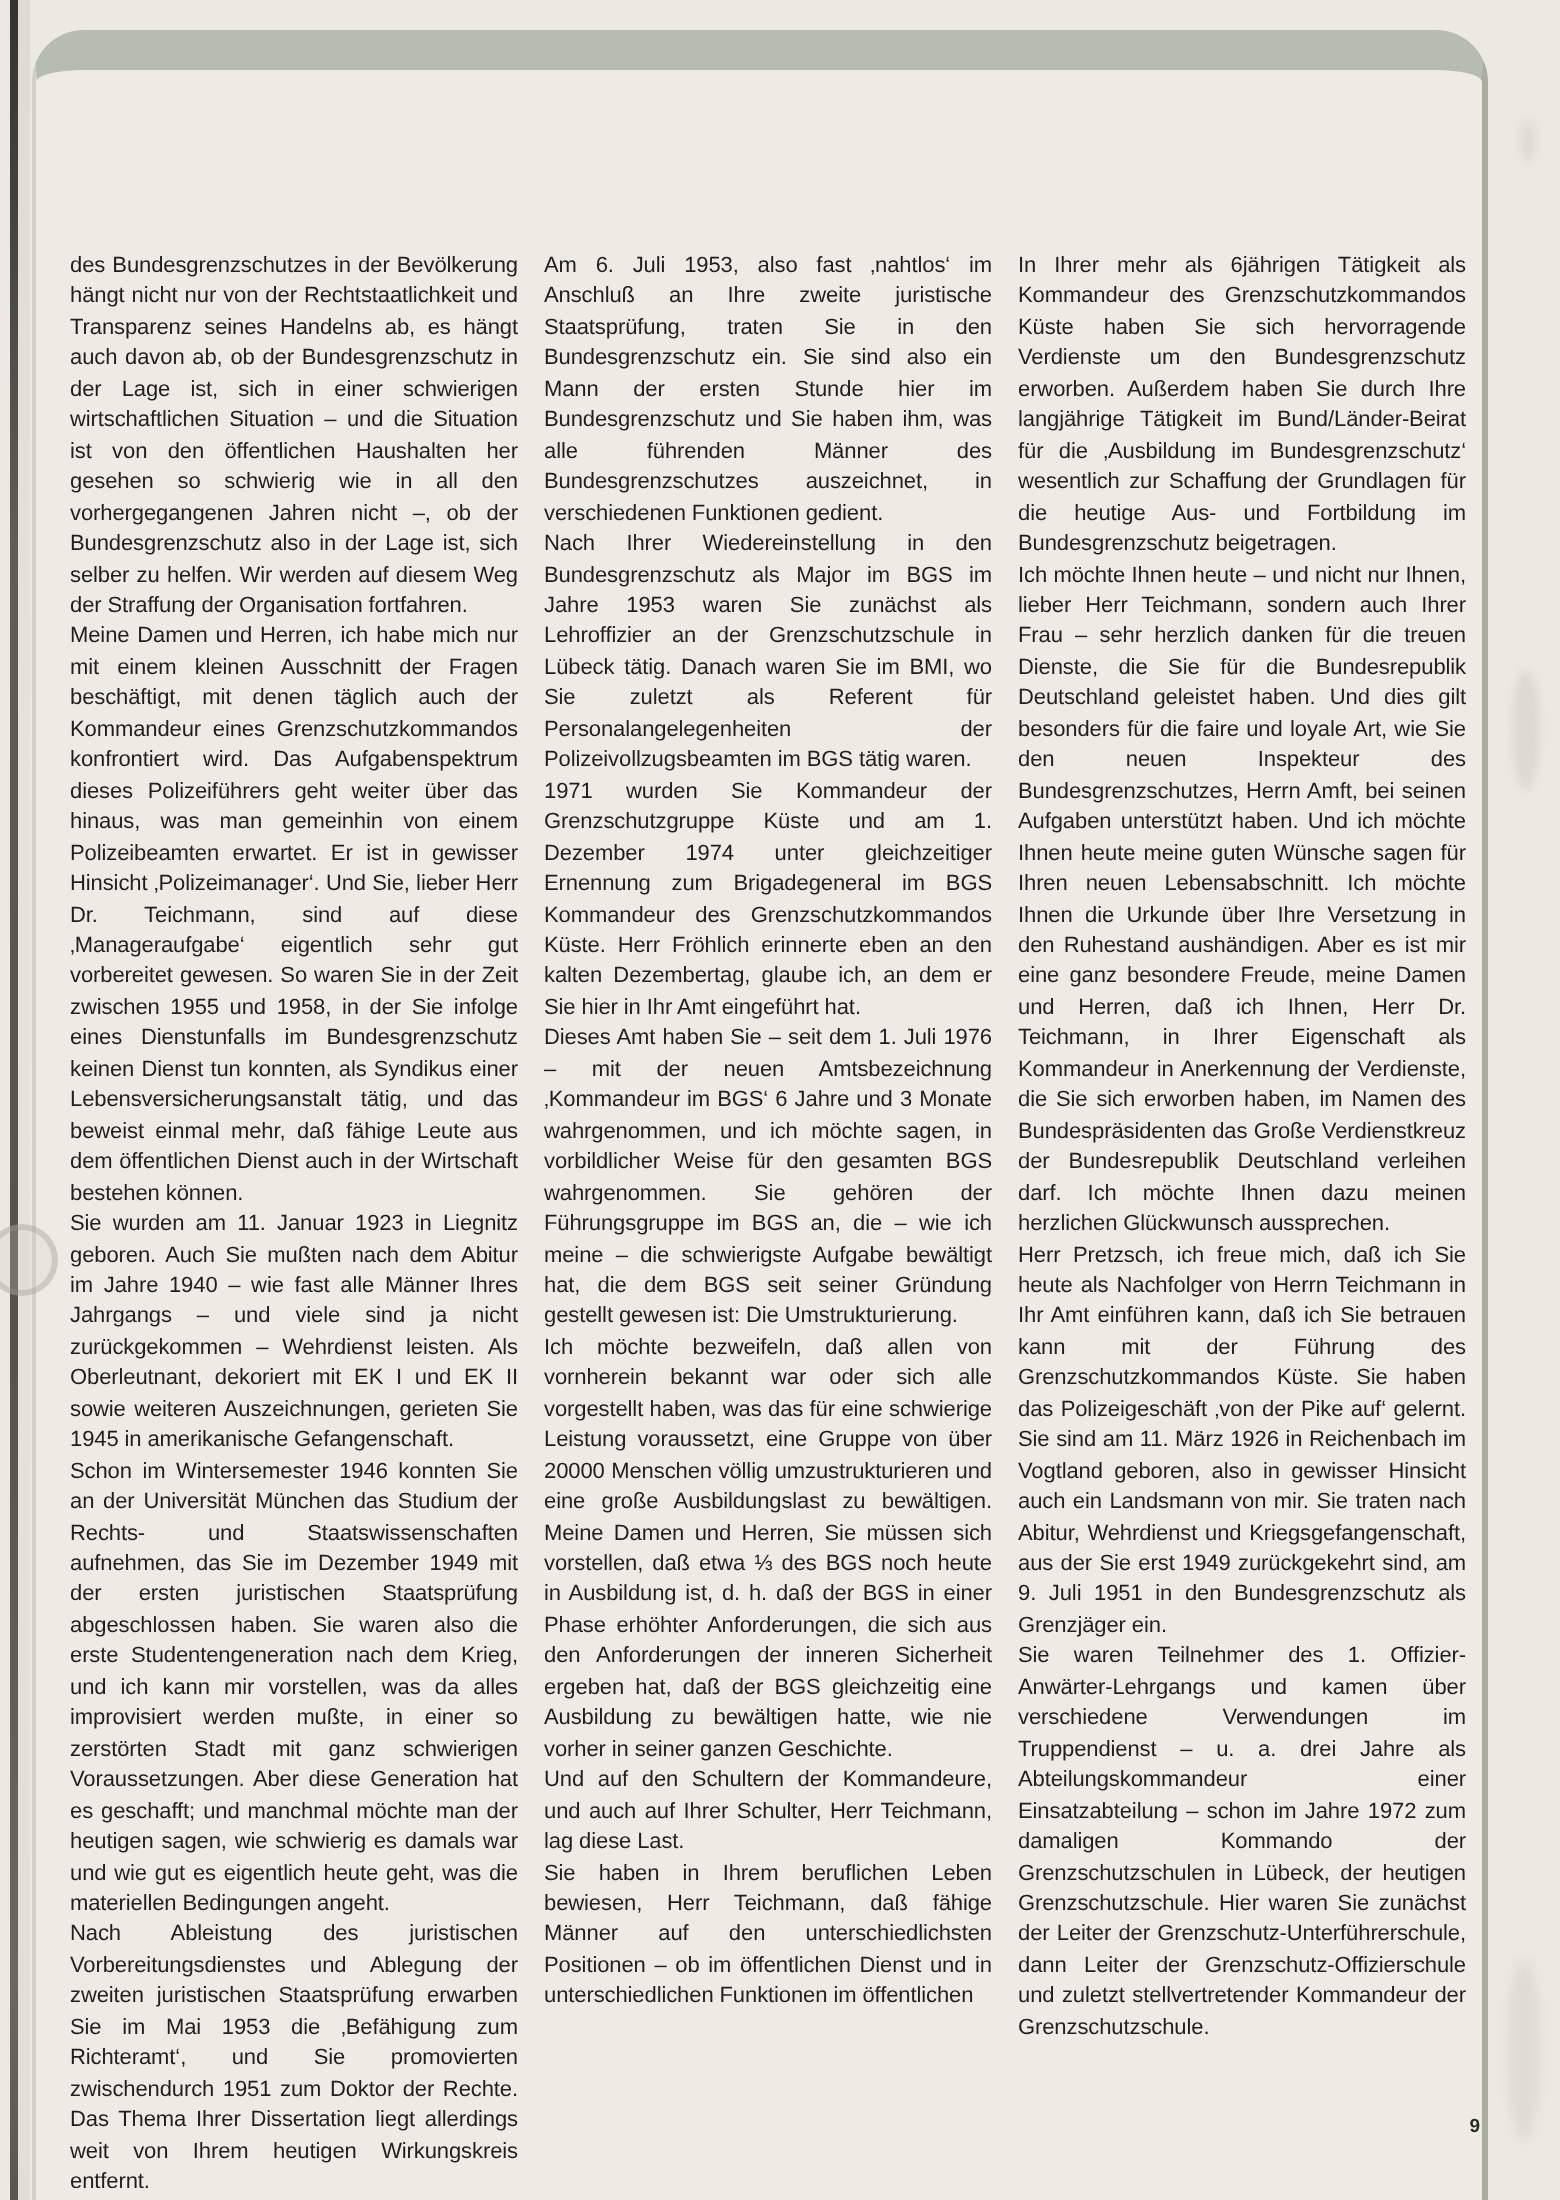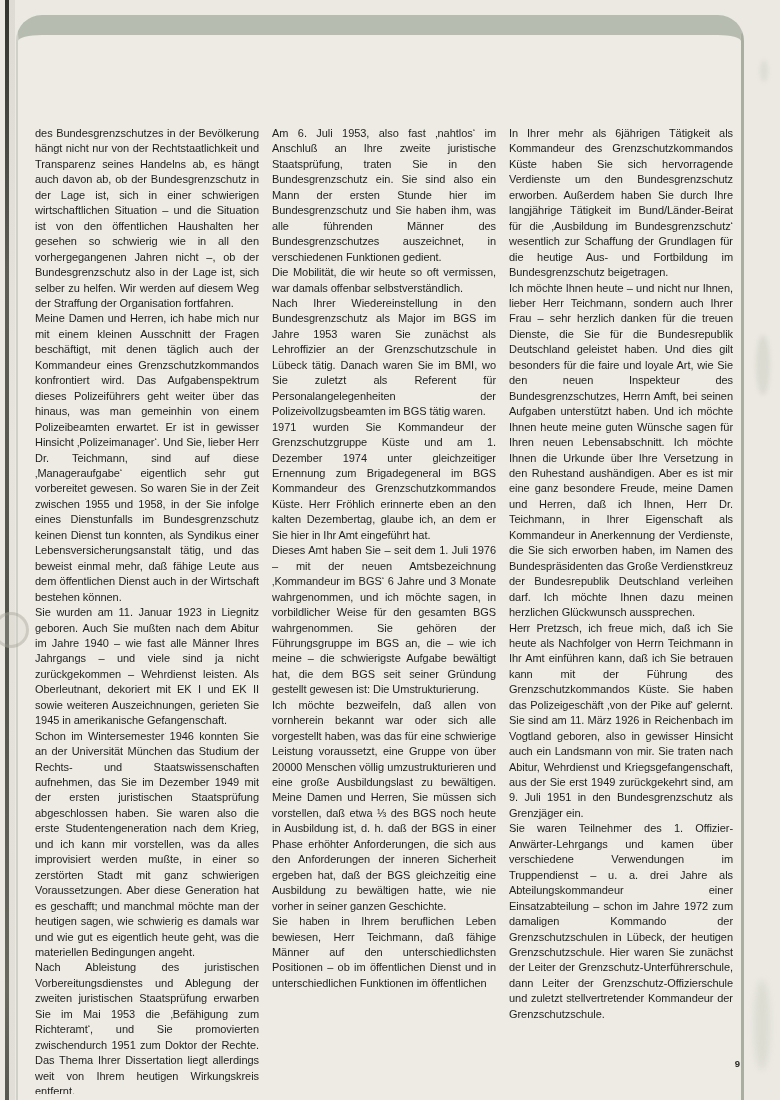--- a/index.html
+++ b/index.html
@@ -78,25 +78,25 @@
   <div class="content">
     <div class="col">
         <p>des Bundesgrenzschutzes in der Bevölkerung hängt nicht nur von der Rechtstaatlichkeit und Transparenz seines Handelns ab, es hängt auch davon ab, ob der Bundesgrenzschutz in der Lage ist, sich in einer schwierigen wirtschaftlichen Situation – und die Situation ist von den öffentlichen Haushalten her gesehen so schwierig wie in all den vorhergegangenen Jahren nicht –, ob der Bundesgrenzschutz also in der Lage ist, sich selber zu helfen. Wir werden auf diesem Weg der Straffung der Organisation fortfahren.</p>
         <p>Meine Damen und Herren, ich habe mich nur mit einem kleinen Ausschnitt der Fragen beschäftigt, mit denen täglich auch der Kommandeur eines Grenzschutzkommandos konfrontiert wird. Das Aufgabenspektrum dieses Polizeiführers geht weiter über das hinaus, was man gemeinhin von einem Polizeibeamten erwartet. Er ist in gewisser Hinsicht ‚Polizeimanager‘. Und Sie, lieber Herr Dr. Teichmann, sind auf diese ‚Manageraufgabe‘ eigentlich sehr gut vorbereitet gewesen. So waren Sie in der Zeit zwischen 1955 und 1958, in der Sie infolge eines Dienstunfalls im Bundesgrenzschutz keinen Dienst tun konnten, als Syndikus einer Lebensversicherungsanstalt tätig, und das beweist einmal mehr, daß fähige Leute aus dem öffentlichen Dienst auch in der Wirtschaft bestehen können.</p>
         <p>Sie wurden am 11. Januar 1923 in Liegnitz geboren. Auch Sie mußten nach dem Abitur im Jahre 1940 – wie fast alle Männer Ihres Jahrgangs – und viele sind ja nicht zurückgekommen – Wehrdienst leisten. Als Oberleutnant, dekoriert mit EK I und EK II sowie weiteren Auszeichnungen, gerieten Sie 1945 in amerikanische Gefangenschaft.</p>
         <p class="spaced">Schon im Wintersemester 1946 konnten Sie an der Universität München das Studium der Rechts- und Staatswissenschaften aufnehmen, das Sie im Dezember 1949 mit der ersten juristischen Staatsprüfung abgeschlossen haben. Sie waren also die erste Studentengeneration nach dem Krieg, und ich kann mir vorstellen, was da alles improvisiert werden mußte, in einer so zerstörten Stadt mit ganz schwierigen Voraussetzungen. Aber diese Generation hat es geschafft; und manchmal möchte man der heutigen sagen, wie schwierig es damals war und wie gut es eigentlich heute geht, was die materiellen Bedingungen angeht.</p>
         <p>Nach Ableistung des juristischen Vorbereitungsdienstes und Ablegung der zweiten juristischen Staatsprüfung erwarben Sie im Mai 1953 die ‚Befähigung zum Richteramt‘, und Sie promovierten zwischendurch 1951 zum Doktor der Rechte. Das Thema Ihrer Dissertation liegt allerdings weit von Ihrem heutigen Wirkungskreis entfernt.</p>
       </div>
     <div class="col">
         <p>Am 6. Juli 1953, also fast ‚nahtlos‘ im Anschluß an Ihre zweite juristische Staatsprüfung, traten Sie in den Bundesgrenzschutz ein. Sie sind also ein Mann der ersten Stunde hier im Bundesgrenzschutz und Sie haben ihm, was alle führenden Männer des Bundesgrenzschutzes auszeichnet, in verschiedenen Funktionen gedient.</p>
-        <p>Die Mobilität, die wir heute so oft vermissen, war damals offenbar selbstverständlich.</p>
         <p>Nach Ihrer Wiedereinstellung in den Bundesgrenzschutz als Major im BGS im Jahre 1953 waren Sie zunächst als Lehroffizier an der Grenzschutzschule in Lübeck tätig. Danach waren Sie im BMI, wo Sie zuletzt als Referent für Personalangelegenheiten der Polizeivollzugsbeamten im BGS tätig waren.</p>
         <p>1971 wurden Sie Kommandeur der Grenzschutzgruppe Küste und am 1. Dezember 1974 unter gleichzeitiger Ernennung zum Brigadegeneral im BGS Kommandeur des Grenzschutzkommandos Küste. Herr Fröhlich erinnerte eben an den kalten Dezembertag, glaube ich, an dem er Sie hier in Ihr Amt eingeführt hat.</p>
         <p>Dieses Amt haben Sie – seit dem 1. Juli 1976 – mit der neuen Amtsbezeichnung ‚Kommandeur im BGS‘ 6 Jahre und 3 Monate wahrgenommen, und ich möchte sagen, in vorbildlicher Weise für den gesamten BGS wahrgenommen. Sie gehören der Führungsgruppe im BGS an, die – wie ich meine – die schwierigste Aufgabe bewältigt hat, die dem BGS seit seiner Gründung gestellt gewesen ist: Die Umstrukturierung.</p>
         <p class="spaced">Ich möchte bezweifeln, daß allen von vornherein bekannt war oder sich alle vorgestellt haben, was das für eine schwierige Leistung voraussetzt, eine Gruppe von über 20000 Menschen völlig umzustrukturieren und eine große Ausbildungslast zu bewältigen. Meine Damen und Herren, Sie müssen sich vorstellen, daß etwa ⅓ des BGS noch heute in Ausbildung ist, d. h. daß der BGS in einer Phase erhöhter Anforderungen, die sich aus den Anforderungen der inneren Sicherheit ergeben hat, daß der BGS gleichzeitig eine Ausbildung zu bewältigen hatte, wie nie vorher in seiner ganzen Geschichte.</p>
+        <p>Und auf den Schultern der Kommandeure, und auch auf Ihrer Schulter, Herr Teichmann, lag diese Last.</p>
         <p>Sie haben in Ihrem beruflichen Leben bewiesen, Herr Teichmann, daß fähige Männer auf den unterschiedlichsten Positionen – ob im öffentlichen Dienst und in unterschiedlichen Funktionen im öffentlichen</p>
       </div>
     <div class="col">
         <p>In Ihrer mehr als 6jährigen Tätigkeit als Kommandeur des Grenzschutzkommandos Küste haben Sie sich hervorragende Verdienste um den Bundesgrenzschutz erworben. Außerdem haben Sie durch Ihre langjährige Tätigkeit im Bund/Länder-Beirat für die ‚Ausbildung im Bundesgrenzschutz‘ wesentlich zur Schaffung der Grundlagen für die heutige Aus- und Fortbildung im Bundesgrenzschutz beigetragen.</p>
         <p>Ich möchte Ihnen heute – und nicht nur Ihnen, lieber Herr Teichmann, sondern auch Ihrer Frau – sehr herzlich danken für die treuen Dienste, die Sie für die Bundesrepublik Deutschland geleistet haben. Und dies gilt besonders für die faire und loyale Art, wie Sie den neuen Inspekteur des Bundesgrenzschutzes, Herrn Amft, bei seinen Aufgaben unterstützt haben. Und ich möchte Ihnen heute meine guten Wünsche sagen für Ihren neuen Lebensabschnitt. Ich möchte Ihnen die Urkunde über Ihre Versetzung in den Ruhestand aushändigen. Aber es ist mir eine ganz besondere Freude, meine Damen und Herren, daß ich Ihnen, Herr Dr. Teichmann, in Ihrer Eigenschaft als Kommandeur in Anerkennung der Verdienste, die Sie sich erworben haben, im Namen des Bundespräsidenten das Große Verdienstkreuz der Bundesrepublik Deutschland verleihen darf. Ich möchte Ihnen dazu meinen herzlichen Glückwunsch aussprechen.</p>
         <p class="spaced">Herr Pretzsch, ich freue mich, daß ich Sie heute als Nachfolger von Herrn Teichmann in Ihr Amt einführen kann, daß ich Sie betrauen kann mit der Führung des Grenzschutzkommandos Küste. Sie haben das Polizeigeschäft ‚von der Pike auf‘ gelernt. Sie sind am 11. März 1926 in Reichenbach im Vogtland geboren, also in gewisser Hinsicht auch ein Landsmann von mir. Sie traten nach Abitur, Wehrdienst und Kriegsgefangenschaft, aus der Sie erst 1949 zurückgekehrt sind, am 9. Juli 1951 in den Bundesgrenzschutz als Grenzjäger ein.</p>
         <p>Sie waren Teilnehmer des 1. Offizier-Anwärter-Lehrgangs und kamen über verschiedene Verwendungen im Truppendienst – u. a. drei Jahre als Abteilungskommandeur einer Einsatzabteilung – schon im Jahre 1972 zum damaligen Kommando der Grenzschutzschulen in Lübeck, der heutigen Grenzschutzschule. Hier waren Sie zunächst der Leiter der Grenzschutz-Unterführerschule, dann Leiter der Grenzschutz-Offizierschule und zuletzt stellvertretender Kommandeur der Grenzschutzschule.</p>
       </div>
   </div>
 

